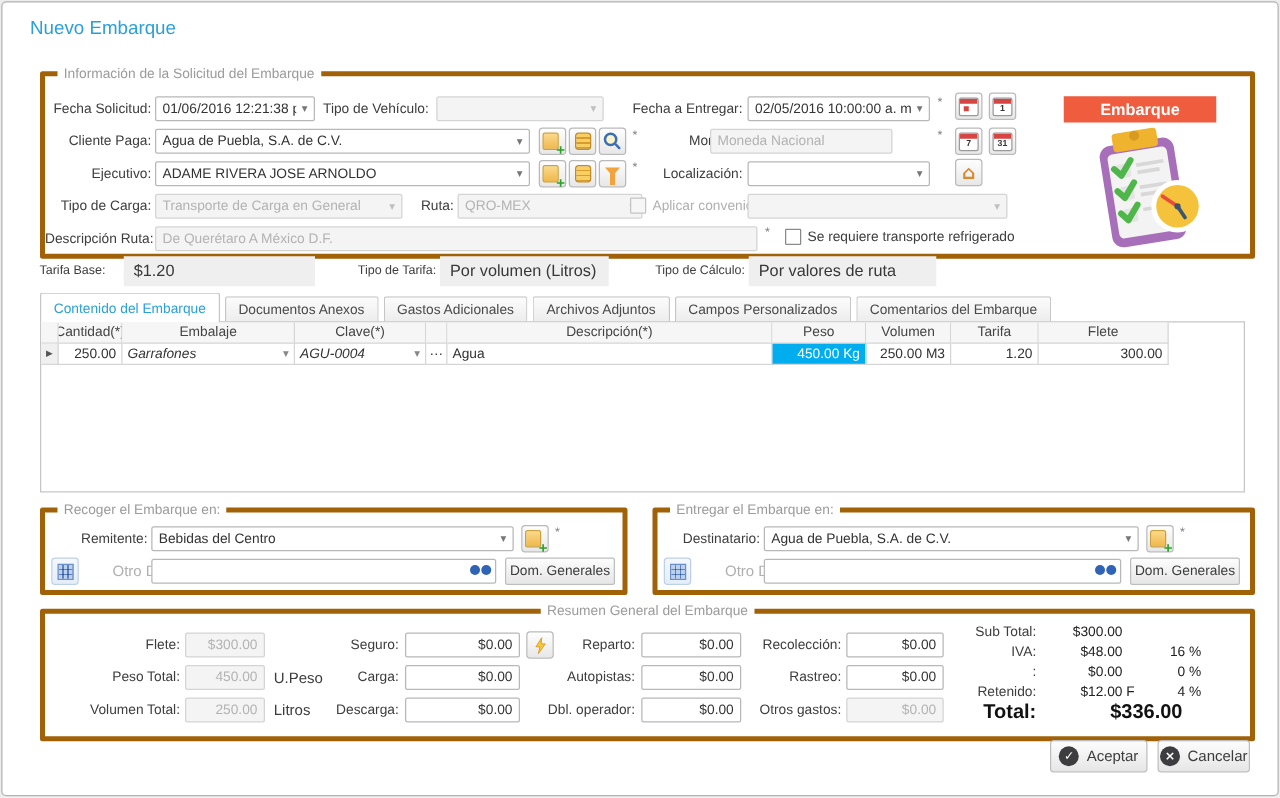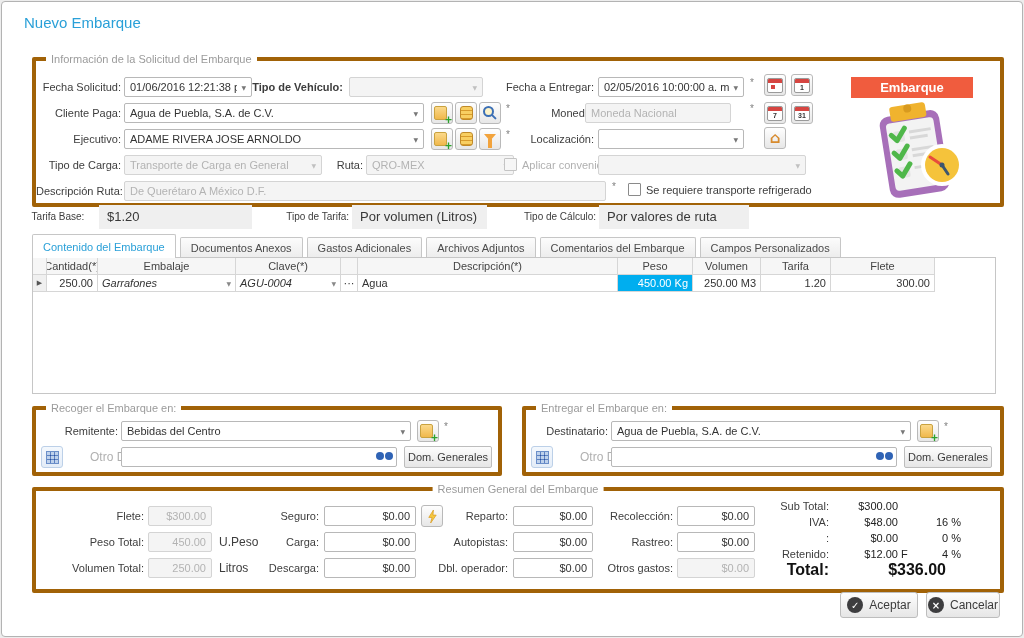--- a/index.html
+++ b/index.html
@@ -97,21 +97,21 @@
   <div class="title">Nuevo Embarque</div>
 
   <div class="group" style="left:30px;top:55px;width:964px;height:142px;">
     <span class="glabel">Información de la Solicitud del Embarque</span>
 
     <div class="lbl" style="left:0;top:16px;width:85px;">Fecha Solicitud:</div>
     <div class="combo" style="left:88px;top:16px;width:128px;">
       <span class="ctext">01/06/2016 12:21:38 p. m.</span>
       <span class="arrow">▼</span>
     </div>
-    <div class="lbl" style="left:187px;top:16px;width:120px;font-weight:bold;">Tipo de Vehículo:</div>
+    <div class="lbl" style="left:187px;top:16px;width:120px;">Tipo de Vehículo:</div>
     <div class="combo dis" style="left:313px;top:16px;width:134px;">
       <span class="ctext"></span>
       <span class="arrow">▼</span>
     </div>
     <div class="lbl" style="left:458px;top:16px;width:100px;">Fecha a Entregar:</div>
     <div class="combo" style="left:562px;top:16px;width:146px;">
       <span class="ctext">02/05/2016 10:00:00 a. m.</span>
       <span class="arrow">▼</span>
     </div>
     <span class="req" style="left:714px;top:16px;">*</span>
@@ -145,21 +145,21 @@
         <span class="addico"></span>
       </div>
     <div class="ibtn" style="left:419px;top:41px;">
         <span class="coins"></span>
       </div>
     <div class="ibtn" style="left:443px;top:41px;">
         <span class="mag"></span>
       </div>
     <span class="req" style="left:470px;top:42px;">*</span>
     <div class="lbl" style="left:458px;top:42px;width:100px;">Moneda:</div>
-    <div class="tb dis" style="left:549px;top:42px;width:146px;">
+    <div class="tb dis" style="left:532px;top:42px;width:146px;">
       <span>Moneda Nacional</span>
     </div>
     <span class="req" style="left:714px;top:42px;">*</span>
 
     <div class="lbl" style="left:0;top:68px;width:85px;">Ejecutivo:</div>
     <div class="combo" style="left:88px;top:68px;width:300px;">
       <span class="ctext">ADAME RIVERA JOSE ARNOLDO</span>
       <span class="arrow">▼</span>
     </div>
     <div class="ibtn" style="left:395px;top:67px;">
@@ -238,22 +238,22 @@
   <div class="tarlbl" style="left:255px;top:203px;width:92px;">Tipo de Tarifa:</div>
   <div class="tarbox" style="left:350px;top:203px;width:135px;">Por volumen (Litros)</div>
   <div class="tarlbl" style="left:500px;top:203px;width:94px;">Tipo de Cálculo:</div>
   <div class="tarbox" style="left:597px;top:203px;width:150px;">Por valores de ruta</div>
 
   <div class="tabs">
     <div class="tab active">Contenido del Embarque</div>
     <div class="tab">Documentos Anexos</div>
     <div class="tab">Gastos Adicionales</div>
     <div class="tab">Archivos Adjuntos</div>
+    <div class="tab">Campos Personalizados</div>
     <div class="tab">Comentarios del Embarque</div>
-    <div class="tab">Campos Personalizados</div>
   </div>
 
   <div class="panel">
     <div class="grow ghead">
       <div class="gc c0"></div>
       <div class="gc c1">Cantidad(*)</div>
       <div class="gc c2">Embalaje</div>
       <div class="gc c3">Clave(*)</div>
       <div class="gc c4"></div>
       <div class="gc c5">Descripción(*)</div>

